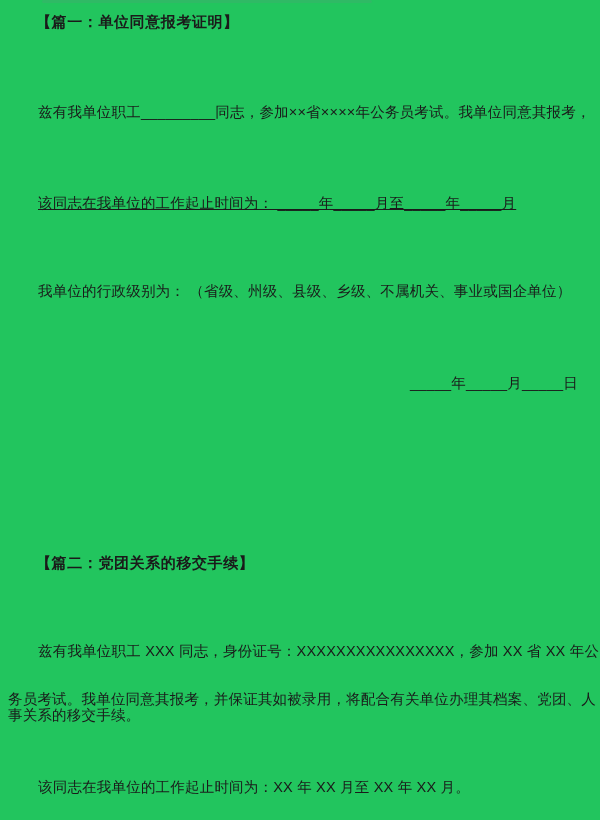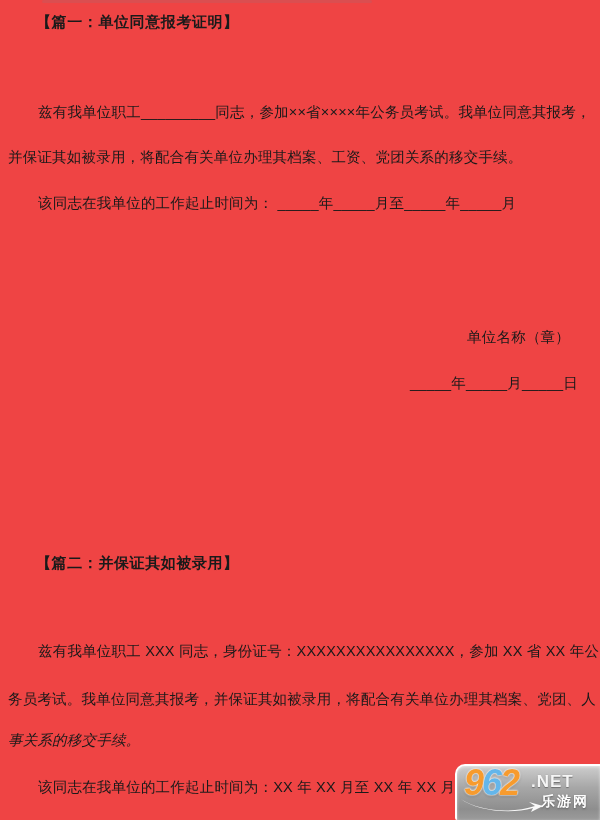--- a/index.html
+++ b/index.html
@@ -1,46 +1,46 @@
 <!DOCTYPE html>
 <html><head>
 <meta charset="utf-8">
 <style>
   html,body{margin:0;padding:0;background:#e9e9e9;}
   .page{
     position:relative;
     width:600px;height:820px;
-    background:#ef4444;
+    background:#22c55e;
     font-family:"Liberation Sans","DejaVu Sans",sans-serif;
     color:#1a1a1a;
     overflow:hidden;
   }
   .ln{
     position:absolute;
     white-space:nowrap;
     font-size:14.5px;
     line-height:20px;
     letter-spacing:0.2px;
   }
   .bold{font-weight:700;font-size:15px;letter-spacing:0.6px;}
   
   .ln0{top:12px;left:36px;}
   .ln1{top:64px;left:8px;}
   .ln2{top:102px;left:38px;text-align:right;}
   .ln3{top:147px;left:8px;}
-  .ln4{top:193px;left:38px;}
+  .ln4{top:193px;left:38px;text-decoration:underline;}
   .ln5{top:233px;left:38px;}
   .ln6{top:281px;left:38px;}
   .ln7{top:327px;right:30px;}
   .ln8{top:373px;right:22px;margin-left:20px;}
   .ln9{top:553px;left:36px;}
   .ln10{top:602px;left:8px;}
   .ln11{top:641px;left:38px;}
   .ln12{top:689px;left:8px;}
-  .ln13{top:730px;left:8px;font-style:italic;}
+  .ln13{top:705px;left:8px;}
   .ln14{top:777px;left:38px;}
 
   .top-artifact{
     position:absolute;top:0;left:42px;width:330px;height:3px;
     background:rgba(120,130,140,0.16);border-radius:2px;
   }
 
   
   .logo{
     position:absolute;right:0;bottom:0;
@@ -75,34 +75,23 @@
   .logo-swoosh{position:absolute;left:2px;top:30px;}
 </style>
 </head>
 <body>
 
 <div class="page">
   <div class="top-artifact"></div>
 
   <div class="ln ln0 bold">【篇一：单位同意报考证明】</div>
   <div class="ln ln2">兹有我单位职工_________同志，参加××省××××年公务员考试。我单位同意其报考，</div>
-  <div class="ln ln3">并保证其如被录用，将配合有关单位办理其档案、工资、党团关系的移交手续。</div>
   <div class="ln ln4">该同志在我单位的工作起止时间为： _____年_____月至_____年_____月</div>
-  <div class="ln ln7">单位名称（章）</div>
+  <div class="ln ln6">我单位的行政级别为： （省级、州级、县级、乡级、不属机关、事业或国企单位）</div>
   <div class="ln ln8">_____年_____月_____日</div>
 
-  <div class="ln ln9 bold">【篇二：并保证其如被录用】</div>
+  <div class="ln ln9 bold">【篇二：党团关系的移交手续】</div>
   <div class="ln ln11">兹有我单位职工 XXX 同志，身份证号：XXXXXXXXXXXXXXXX，参加 XX 省 XX 年公</div>
   <div class="ln ln12">务员考试。我单位同意其报考，并保证其如被录用，将配合有关单位办理其档案、党团、人</div>
   <div class="ln ln13">事关系的移交手续。</div>
   <div class="ln ln14">该同志在我单位的工作起止时间为：XX 年 XX 月至 XX 年 XX 月。</div>
 
-  <div class="logo">
-    <div class="logo-962"><span class="d-orange">9</span><span class="d-blue">6</span><span class="d-orange">2</span></div>
-    <div class="logo-net">.NET</div>
-    <div class="logo-name">乐游网</div>
-    <span class="logo-swoosh">
-      <svg width="86" height="20" viewBox="0 0 86 20">
-        <path d="M2 3 C 20 15, 52 18, 76 10 L 70 6 L 84 10 L 72 16 L 74 12 C 50 19, 16 14, 2 3 Z" fill="#ffffff" opacity="0.95"></path>
-      </svg>
-    </span>
-  </div>
 </div>
 
 </body></html>

